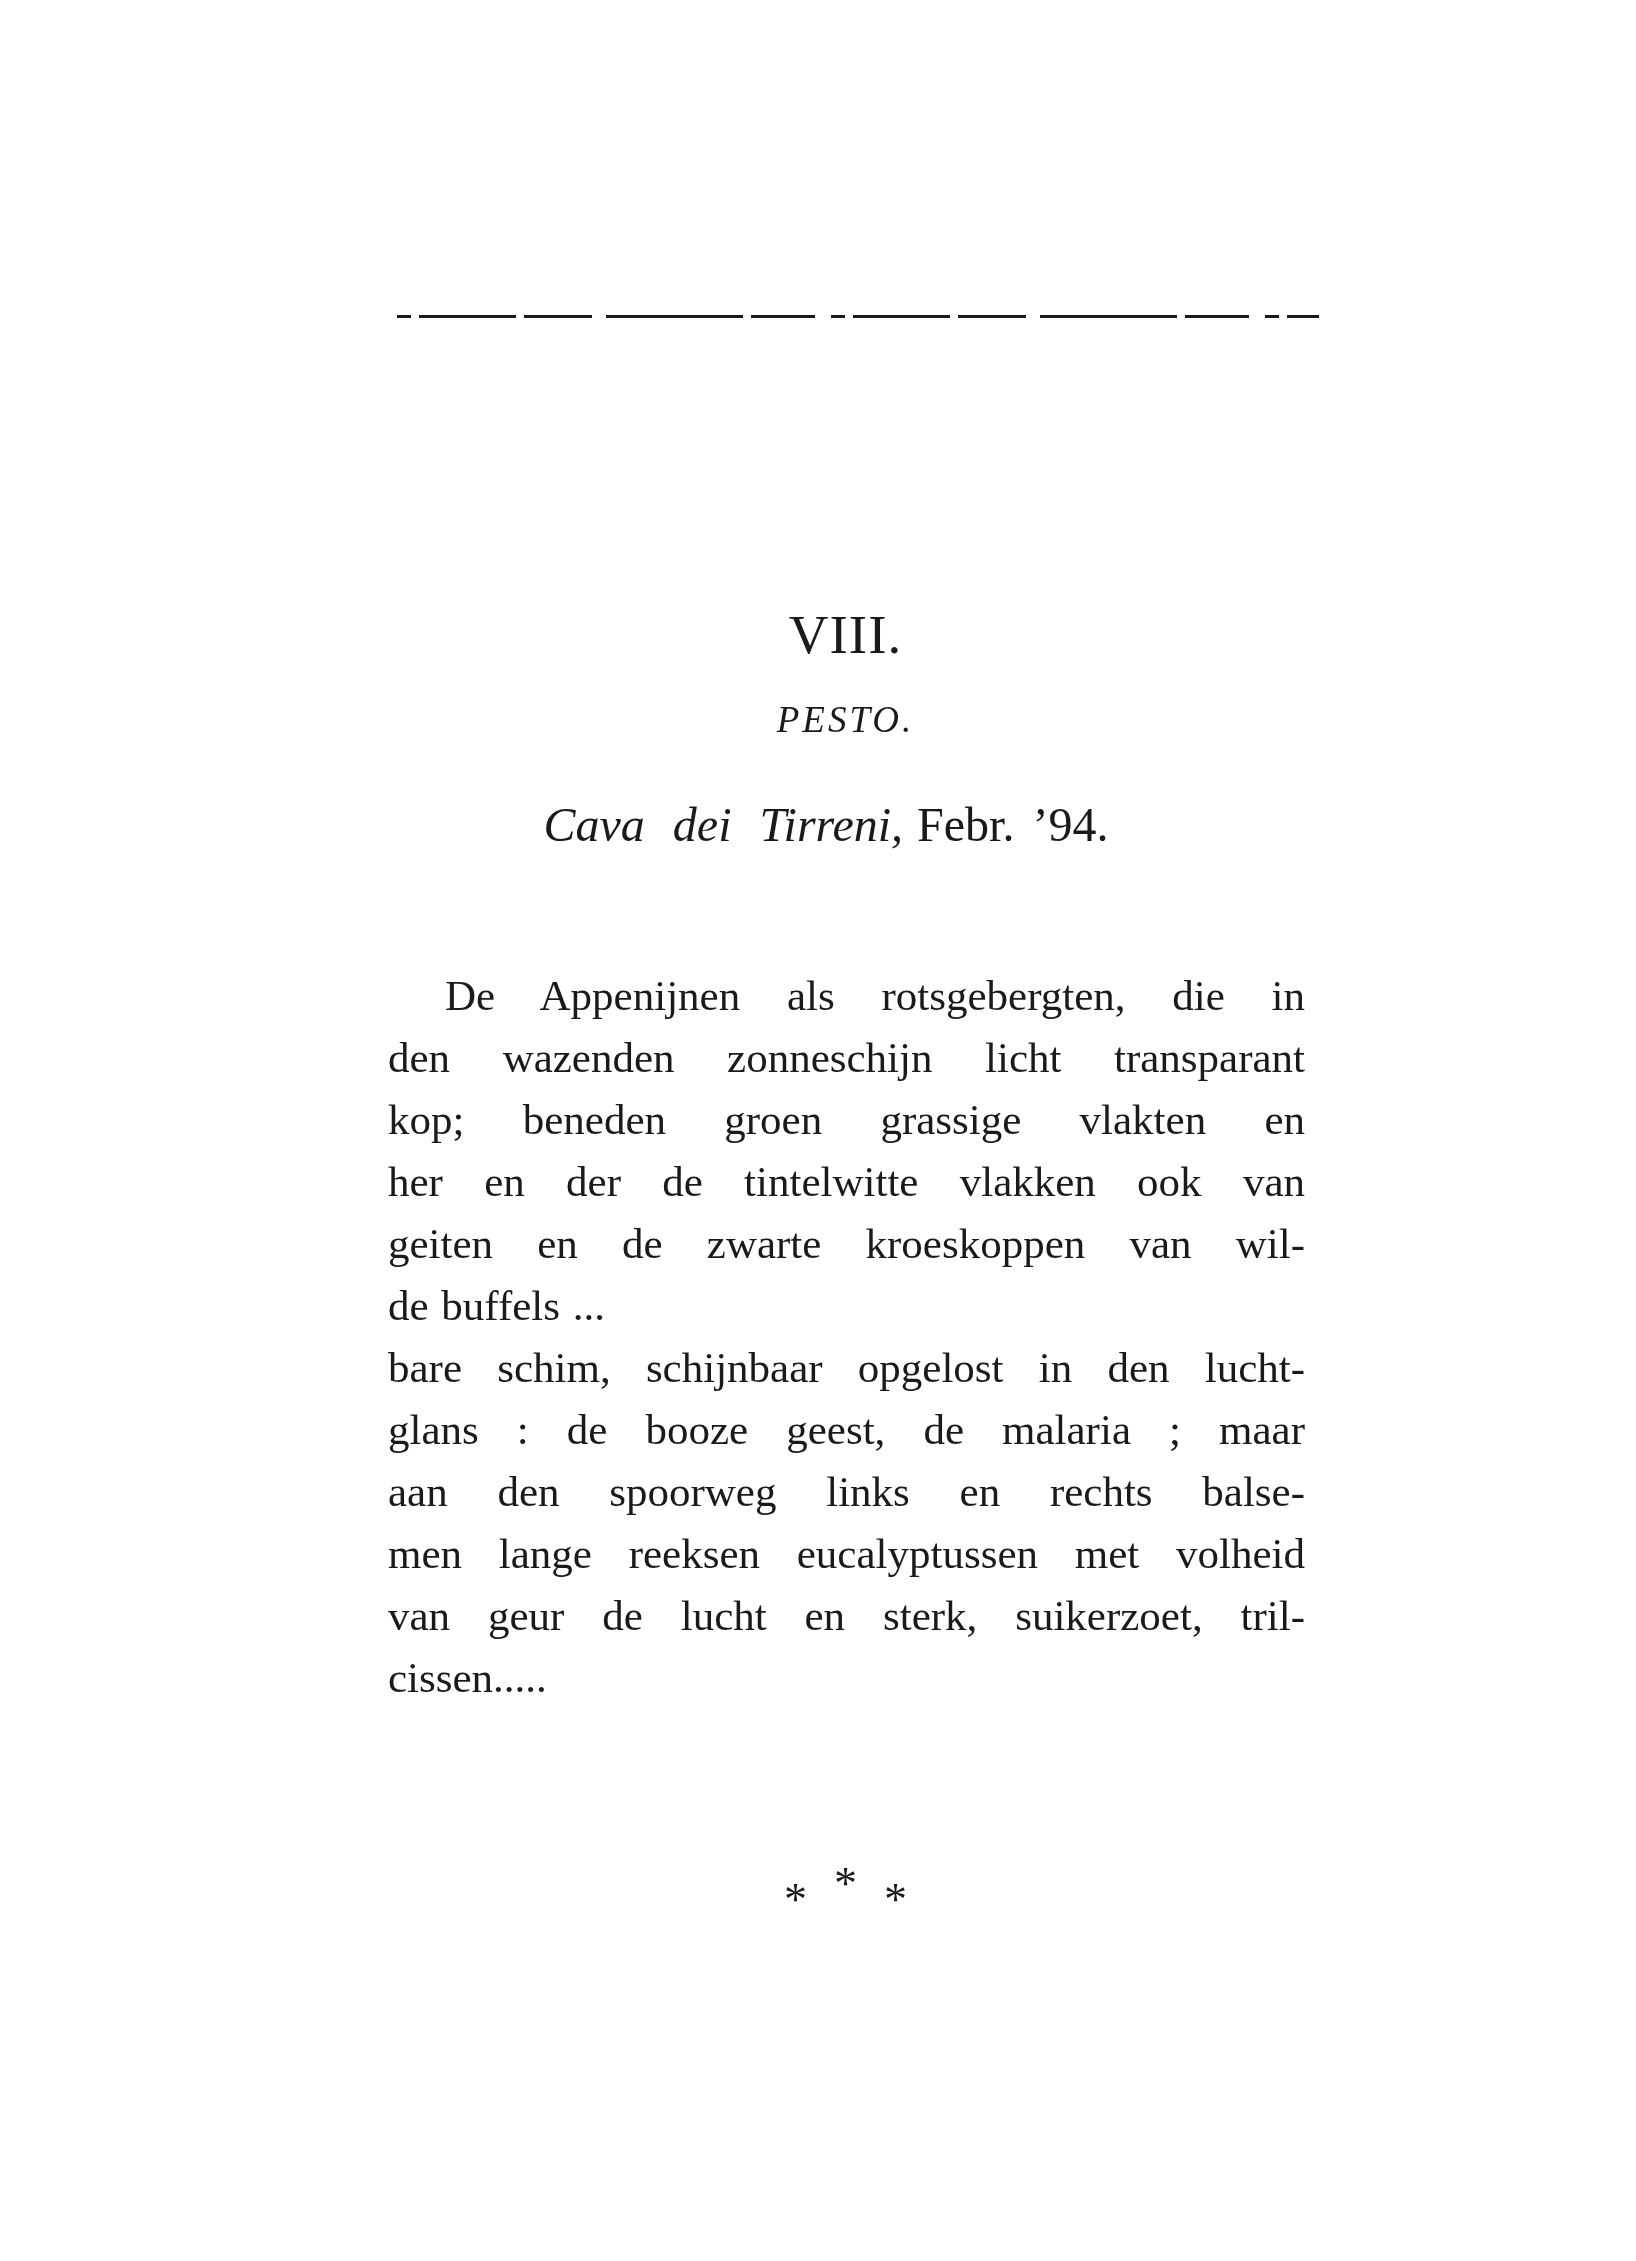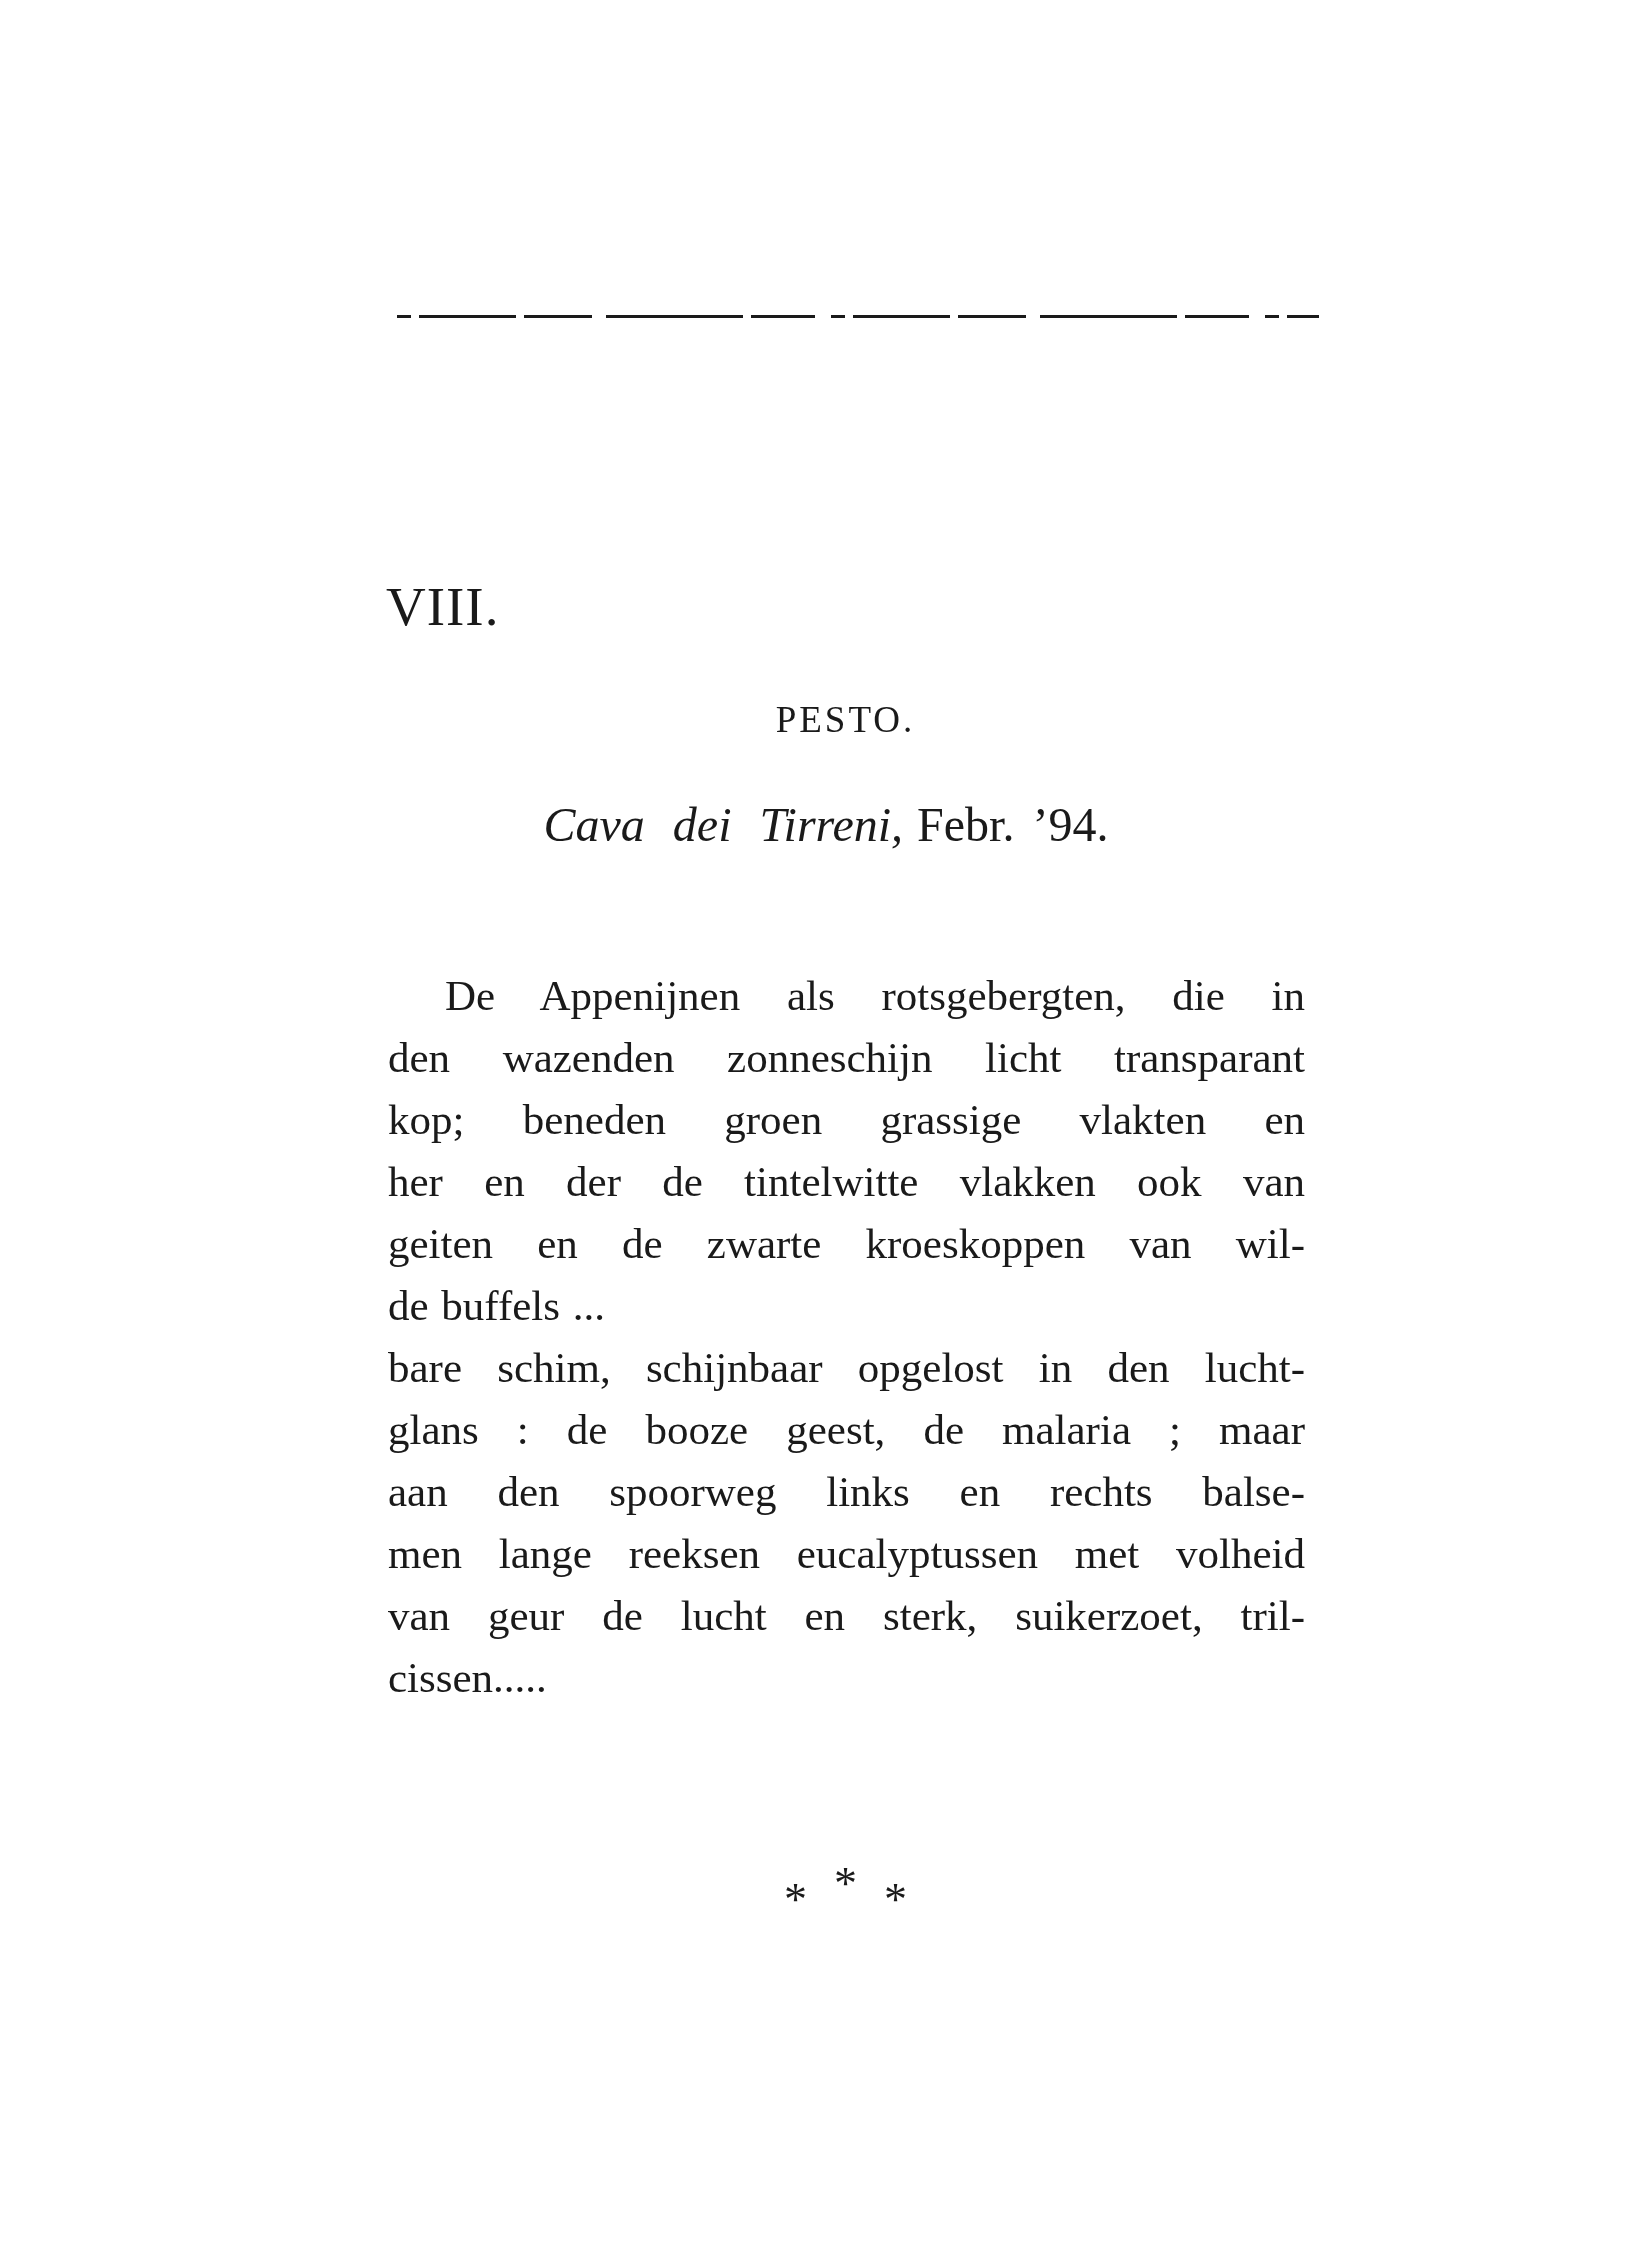--- a/index.html
+++ b/index.html
@@ -26,37 +26,38 @@
     color: #1a1a1a;
     background-image: repeating-linear-gradient(90deg,
       currentColor 0 14px,  transparent 14px 22px,
       currentColor 22px 119px, transparent 119px 127px,
       currentColor 127px 195px, transparent 195px 209px,
       currentColor 209px 346px, transparent 346px 354px,
       currentColor 354px 418px, transparent 418px 434px);
   }
   .chapter {
     position: absolute;
-    top: 579px;
+    top: 607px;
     left: 386px;
     width: 919px;
-    text-align: left;
+    text-align: center;
     font-size: 55px;
     line-height: 1;
     letter-spacing: 1px;
   }
   .section {
     position: absolute;
     top: 701px;
     left: 386px;
     width: 919px;
     text-align: center;
     font-size: 37px;
     line-height: 1;
     letter-spacing: 3px;
+    font-style: italic;
   }
   .dateline {
     position: absolute;
     top: 796px;
     left: 386px;
     width: 880px;          
     padding-right: 40px;
     text-align: center;
     font-size: 48px;
     line-height: 1.2;

